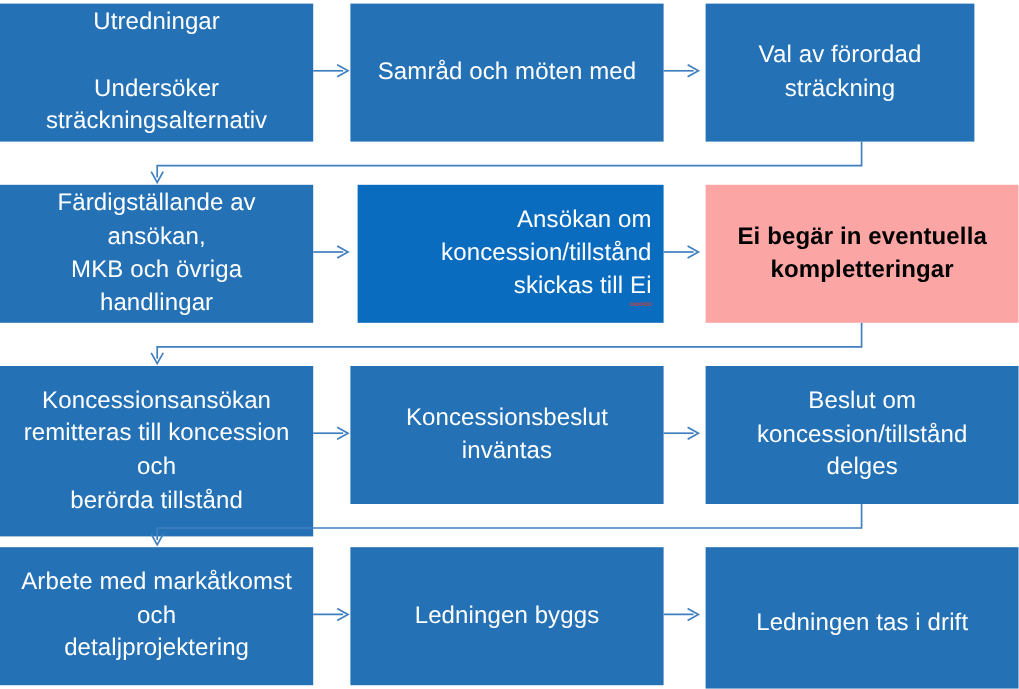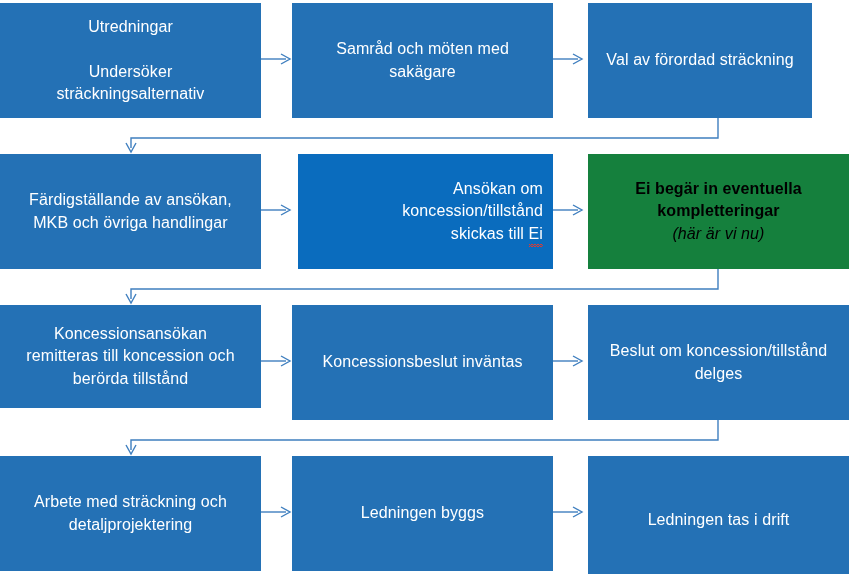--- a/index.html
+++ b/index.html
@@ -21,33 +21,33 @@
   
   .box {
     position: absolute;
     box-sizing: border-box;
     display: flex;
     align-items: center;
     justify-content: center;
     text-align: center;
     padding: 4px 10px;
     color: #ffffff;
-    font-size: 16px;
+    font-size: 20px;
     line-height: 1.38;
     letter-spacing: 0.1px;
   }
   .box .lines {
     width: 100%;
   }
   .box .ln { display: block; }
   .box .ln.gap { height: 1.38em; }
 
   .box.blue      { background: #2471B5; }
   .box.blue-alt  { background: #0A6CBE; }
-  .box.yellow    { background: #15803d; color: #000000; }
+  .box.yellow    { background: #fca5a5; color: #000000; }
 
   .box.yellow .ln.strong {
     font-weight: bold;
   }
   .box.yellow .ln.note {
     font-style: italic;
     font-weight: normal;
   }
 
   
@@ -93,21 +93,20 @@
   <div class="conn" style="left:261px; top:52px;">
     <svg width="31" height="14" viewBox="0 0 31 14" aria-hidden="true">
       <path d="M0 7 H25" stroke="#3F7FBF" stroke-width="1.4" fill="none"></path>
       <path d="M20 2 L29 7 L20 12" stroke="#3F7FBF" stroke-width="1.4" fill="none"></path>
     </svg>
   </div>
 
   <div class="box blue" style="left:292px; top:3px; width:261px; height:115px;">
     <span class="lines">
       <span class="ln">Samråd och möten med</span>
-      <span class="ln">sakägare</span>
     </span>
   </div>
 
   <div class="conn" style="left:553px; top:52px;">
     <svg width="31" height="14" viewBox="0 0 31 14" aria-hidden="true">
       <path d="M0 7 H25" stroke="#3F7FBF" stroke-width="1.4" fill="none"></path>
       <path d="M20 2 L29 7 L20 12" stroke="#3F7FBF" stroke-width="1.4" fill="none"></path>
     </svg>
   </div>
 
@@ -150,32 +149,31 @@
     <svg width="31" height="14" viewBox="0 0 31 14" aria-hidden="true">
       <path d="M0 7 H25" stroke="#3F7FBF" stroke-width="1.4" fill="none"></path>
       <path d="M20 2 L29 7 L20 12" stroke="#3F7FBF" stroke-width="1.4" fill="none"></path>
     </svg>
   </div>
 
   <div class="box yellow" style="left:588px; top:154px; width:261px; height:115px;">
     <span class="lines">
       <span class="ln strong">Ei begär in eventuella</span>
       <span class="ln strong">kompletteringar</span>
-      <span class="ln note">(här är vi nu)</span>
     </span>
   </div>
 
   <div class="conn" style="left:120px; top:269px;">
     <svg width="615" height="40" viewBox="0 0 615 40" aria-hidden="true">
       <path d="M598 0 V20 H11 V30" stroke="#3F7FBF" stroke-width="1.4" fill="none"></path>
       <path d="M6 25 L11 34 L16 25" stroke="#3F7FBF" stroke-width="1.4" fill="none"></path>
     </svg>
   </div>
 
-  <div class="box blue" style="left:0px; top:305px; width:261px; height:103px;">
+  <div class="box blue" style="left:0px; top:305px; width:261px; height:142px;">
     <span class="lines">
       <span class="ln">Koncessionsansökan</span>
       <span class="ln">remitteras till koncession och</span>
       <span class="ln">berörda tillstånd</span>
     </span>
   </div>
 
   <div class="conn" style="left:261px; top:354px;">
     <svg width="31" height="14" viewBox="0 0 31 14" aria-hidden="true">
       <path d="M0 7 H25" stroke="#3F7FBF" stroke-width="1.4" fill="none"></path>
@@ -205,21 +203,21 @@
 
   <div class="conn" style="left:120px; top:420px;">
     <svg width="615" height="40" viewBox="0 0 615 40" aria-hidden="true">
       <path d="M598 0 V20 H11 V30" stroke="#3F7FBF" stroke-width="1.4" fill="none"></path>
       <path d="M6 25 L11 34 L16 25" stroke="#3F7FBF" stroke-width="1.4" fill="none"></path>
     </svg>
   </div>
 
   <div class="box blue" style="left:0px; top:456px; width:261px; height:115px;">
     <span class="lines">
-      <span class="ln">Arbete med sträckning och</span>
+      <span class="ln">Arbete med markåtkomst och</span>
       <span class="ln">detaljprojektering</span>
     </span>
   </div>
 
   <div class="conn" style="left:261px; top:505px;">
     <svg width="31" height="14" viewBox="0 0 31 14" aria-hidden="true">
       <path d="M0 7 H25" stroke="#3F7FBF" stroke-width="1.4" fill="none"></path>
       <path d="M20 2 L29 7 L20 12" stroke="#3F7FBF" stroke-width="1.4" fill="none"></path>
     </svg>
   </div>

